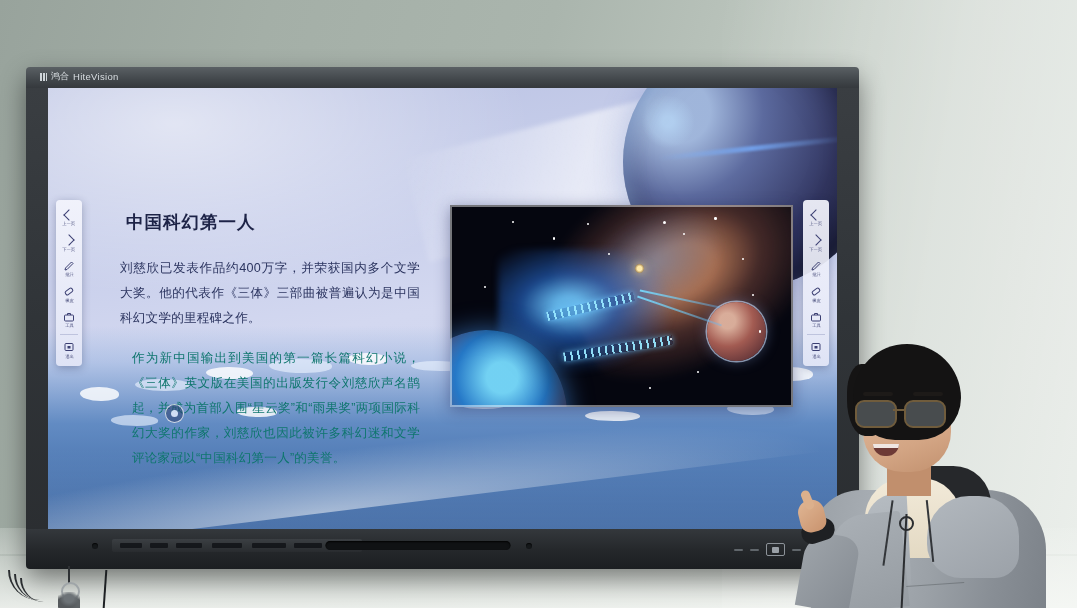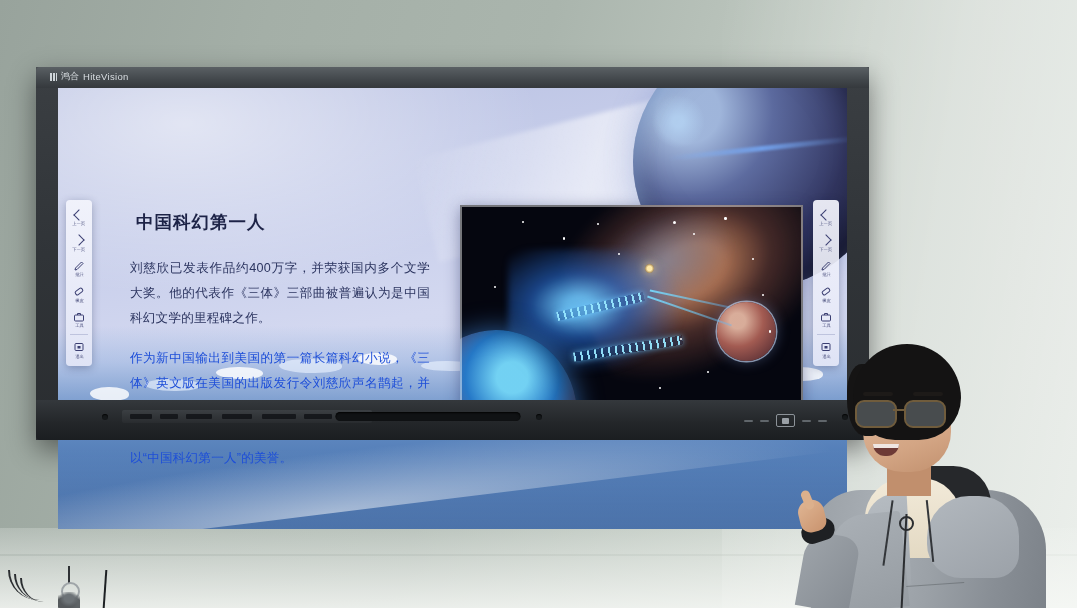--- a/index.html
+++ b/index.html
@@ -13,23 +13,23 @@
       linear-gradient(105deg,#98a39c 0%,#a4afa7 22%,#aab5ad 45%,#c3ccc4 70%,#d7ded7 100%);
   }
   .wall-sheen{position:absolute;right:0;top:0;width:33%;height:100%;
     background:linear-gradient(100deg,rgba(255,255,255,0) 0%,rgba(255,255,255,.38) 55%,rgba(255,255,255,.5) 100%);}
   .wall-bottom{position:absolute;left:0;bottom:0;width:100%;height:80px;
     background:linear-gradient(180deg,rgba(238,242,238,.25),rgba(246,248,245,.85));}
   .wall-seam{position:absolute;left:0;bottom:52px;width:100%;height:2px;
     background:linear-gradient(90deg,rgba(160,170,163,.35),rgba(200,208,200,.15));}
 
   
-  .display{position:absolute;left:36px;top:67px;width:833px;height:373px;
+  .display{position:absolute;left:26px;top:67px;width:833px;height:502px;
     background:linear-gradient(180deg,#4c5155 0%,#3a3e42 4%,#303438 50%,#2a2d30 100%);
-    border-radius:0;box-shadow:0 10px 26px rgba(0,0,0,.45);}
+    border-radius:8px;box-shadow:0 10px 26px rgba(0,0,0,.45);}
   .bezel-top{position:absolute;left:0;top:0;width:100%;height:21px;
     background:linear-gradient(180deg,#5a6064,#42474b 60%,#35393d);
     border-radius:4px 4px 0 0;}
   .brand{position:absolute;left:14px;top:3px;display:flex;align-items:center;gap:4px;
     color:#d9dee2;font-size:9.5px;letter-spacing:.3px;}
   .brand .cjk{font-size:9px;letter-spacing:0;}
   .brand .logo-sq{width:7px;height:8px;background:#cfd5d9;
      -webkit-mask:linear-gradient(#000 0 0) 0 0/2px 8px no-repeat,linear-gradient(#000 0 0) 3px 0/2px 8px no-repeat,linear-gradient(#000 0 0) 6px 0/1px 8px no-repeat;
      mask:linear-gradient(#000 0 0) 0 0/2px 8px no-repeat,linear-gradient(#000 0 0) 3px 0/2px 8px no-repeat,linear-gradient(#000 0 0) 6px 0/1px 8px no-repeat;}
 
@@ -99,21 +99,21 @@
   .hdr{position:absolute;left:72px;top:38px;display:flex;align-items:center;gap:16px;}
   .enso{width:46px;height:46px;flex:0 0 auto;}
   .hdr-txt{display:flex;flex-direction:column;gap:2px;}
   .hdr-en{font-size:10.5px;letter-spacing:2.6px;color:#4a4b78;font-weight:700;}
   .hdr-cn{font-size:26px;font-weight:700;color:#262a52;letter-spacing:2px;line-height:1;}
 
   
   .body-wrap{position:absolute;left:72px;top:122px;width:300px;}
   .sub-title{font-size:17.5px;font-weight:700;color:#1d2347;letter-spacing:1px;margin:0 0 22px 6px;}
   .para{font-size:12.6px;line-height:2.0;color:#2c3560;margin:0 0 14px 0;letter-spacing:.2px;text-align:justify;}
-  .para.fade{color:#1d4ed8;}
+  .para.fade{color:#0f766e;margin-left:12px;}
 
   .badge{position:absolute;left:117px;top:316px;width:17px;height:17px;border-radius:50%;
     border:1.5px solid rgba(255,255,255,.75);background:rgba(40,60,110,.55);
     display:flex;align-items:center;justify-content:center;}
   .badge b{display:block;width:7px;height:7px;border-radius:50%;background:rgba(225,235,255,.9);}
 
   
   .photo{position:absolute;left:402px;top:117px;width:343px;height:202px;overflow:hidden;
     box-shadow:0 3px 14px rgba(30,40,90,.45);background:#05060f;}
   .ph-neb1{position:absolute;right:-8%;top:-18%;width:75%;height:95%;

